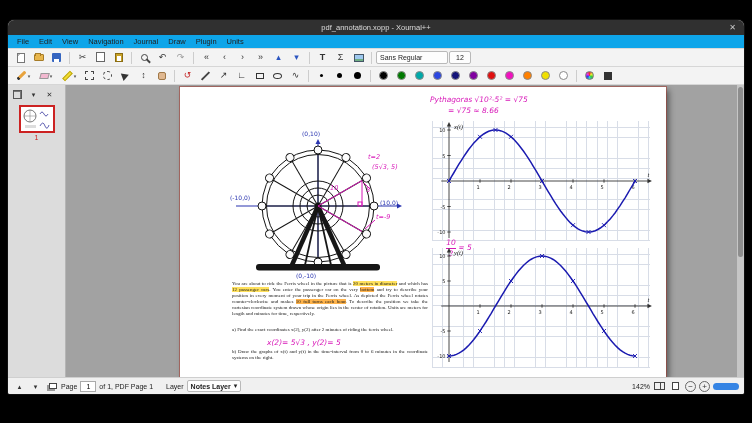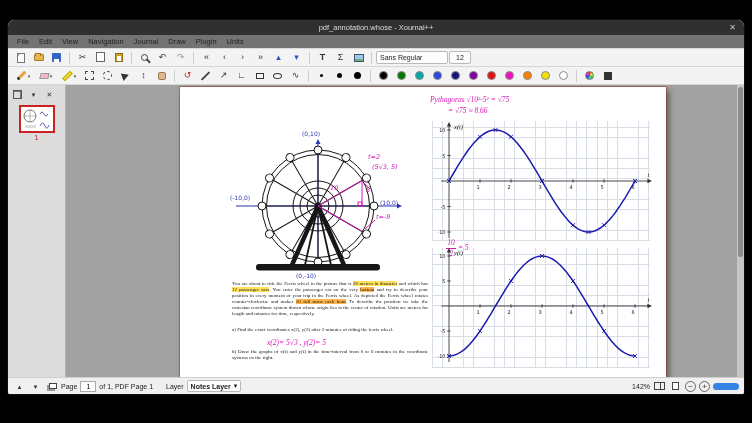--- a/index.html
+++ b/index.html
@@ -11,21 +11,21 @@
             display:flex; flex-direction:column; box-shadow:0 0 0 1px #111; }
 
   
   .titlebar { height:15px; background:#303030; color:#dcdcdc; position:relative;
               display:flex; align-items:center; justify-content:center; flex:none; }
   .titlebar .title { font-size:7.5px; }
   .titlebar .closebtn { position:absolute; right:6px; top:2px; font-size:8px; color:#c8c8c8;
               width:11px; height:11px; display:flex; align-items:center; justify-content:center; }
 
   
-  .menubar { height:14px; background:#737373; border-bottom:1px solid #dadada;
+  .menubar { height:14px; background:#0ea5e9; border-bottom:1px solid #dadada;
              display:flex; align-items:center; padding-left:4px; flex:none; }
   .menubar span { font-size:7.5px; color:#222; padding:0 5px; }
 
   
   .toolbar { height:18px; background:#f3f3f3; border-bottom:1px solid #d6d6d6;
              display:flex; align-items:center; padding:0 4px; gap:1px; flex:none; }
   .tb-btn { width:17px; height:15px; display:flex; align-items:center; justify-content:center;
             border-radius:2px; position:relative; flex:none; }
   .tb-btn.wide { width:22px; }
   .glyph { font-size:9px; color:#333; line-height:1; }
@@ -95,21 +95,21 @@
 
   
   .pdf-text { position:absolute; font-family:"Liberation Serif", serif; font-size:5px; line-height:6px;
               color:#181818; text-align:justify; }
   .hl-y { background:#ffe15c; }
   .hl-o { background:#ffb44c; }
 
   
   .ink-b { position:absolute; color:#2a35b0; font-size:6px; font-family:"DejaVu Sans", sans-serif; white-space:nowrap; }
   .ink-m { position:absolute; color:#d817b8; font-size:6.5px; font-family:"DejaVu Sans", sans-serif; white-space:nowrap; font-style:italic; }
-  .ink-m.big { font-size:7.5px;font-family:Liberation Serif, serif; }
+  .ink-m.big { font-size:7.5px; }
   .frac { display:inline-flex; flex-direction:column; align-items:center; vertical-align:middle; line-height:1; }
   .frac .bar { width:10px; height:1px; background:#d817b8; margin:1px 0; }
 
   
   .wl   { stroke:#151515; stroke-width:1; fill:none; }
   .car  { stroke:#151515; stroke-width:1; fill:#fcfcfc; }
   .leg  { stroke:#161616; stroke-width:4.5; }
   .leg2 { stroke:#161616; stroke-width:1.8; }
   .bluestroke { stroke:#2a35b0; stroke-width:1.1; fill:none; }
   .bluefill { fill:#2a35b0; }
@@ -137,21 +137,21 @@
               text-align:center; font-family:"Liberation Sans", sans-serif; }
   .zoomgrp { margin-left:auto; display:flex; align-items:center; gap:3px; }
 </style>
 </head>
 <body>
 
 <div class="screen">
   <div class="window">
 
     <div class="titlebar">
-      <span class="title">pdf_annotation.whose - Xournal++</span>
+      <span class="title">pdf_annotation.xopp - Xournal++</span>
       <span class="closebtn">✕</span>
     </div>
 
     <div class="menubar">
       <span>File</span>
       <span>Edit</span>
       <span>View</span>
       <span>Navigation</span>
       <span>Journal</span>
       <span>Draw</span>

